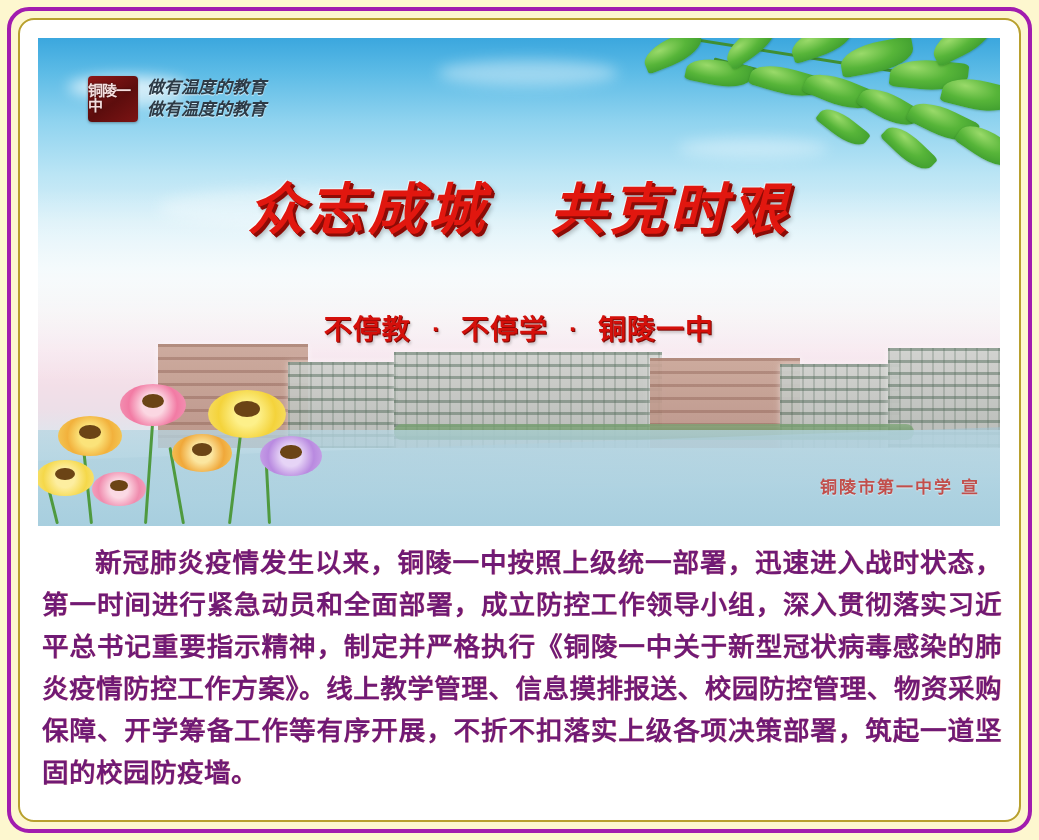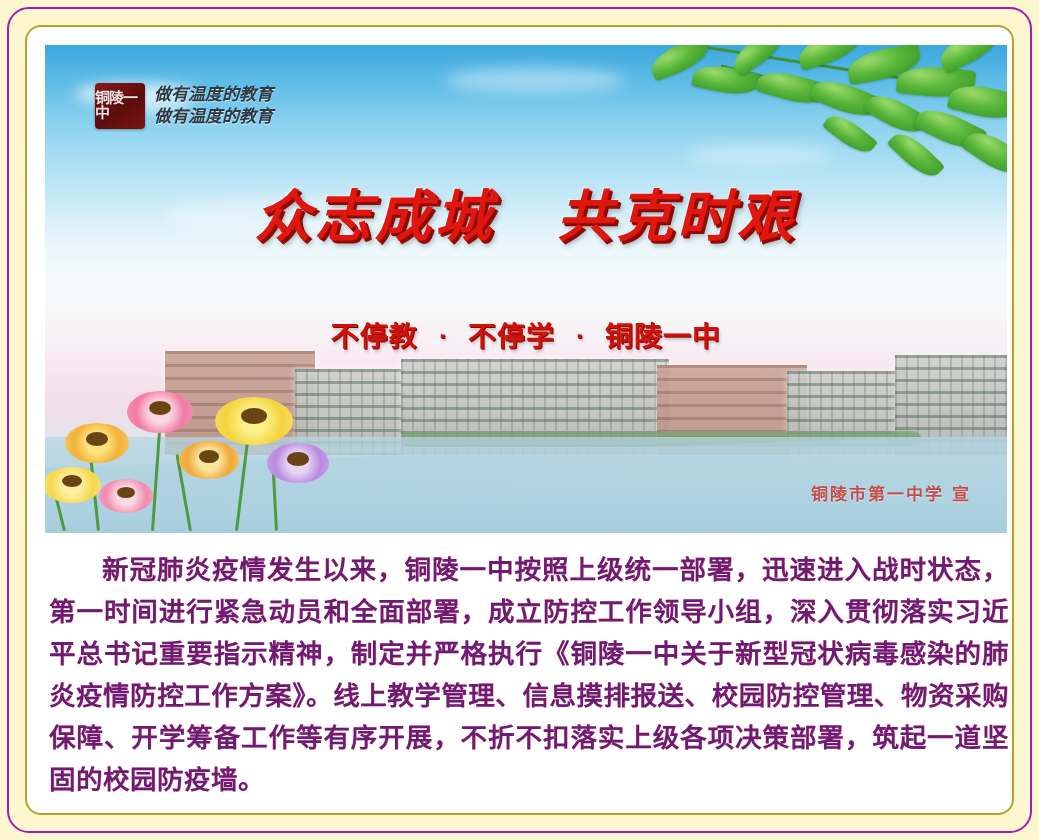--- a/index.html
+++ b/index.html
@@ -23,24 +23,24 @@
     height: 840px;
     box-sizing: border-box;
     background: #fdf7cf;
     padding: 7px;
   }
   .frame-inner {
     position: relative;
     width: 100%;
     height: 100%;
     box-sizing: border-box;
-    border: 2px solid #a21caf;
+    border: 4px solid #a21caf;
     border-radius: 22px;
     background: #fdf7cf;
-    padding: 16px;
+    padding: 7px;
   }
   .page-sheet {
     position: relative;
     width: 100%;
     height: 100%;
     box-sizing: border-box;
     background: #ffffff;
     border: 2px solid #b8a02e;
     border-radius: 16px;
     overflow: hidden;
@@ -236,21 +236,21 @@
     color: #d4100b;
     font-size: 28px;
     letter-spacing: 1px;
     line-height: 1;
     text-shadow: 1px 1px 0 #7d0a06, 2px 3px 3px rgba(0,0,0,.22);
   }
   .tagline .dot { margin: 0 10px; font-size: 20px; vertical-align: 3px;}
 
   .credit {
     position: absolute;
-    right: 36px;
+    right: 20px;
     bottom: 28px;
     color: #c6322b;
     font-family: "DejaVu Sans", sans-serif;
     font-weight: bold;
     font-size: 17px;
     letter-spacing: 2px;
     opacity: .82;
     text-shadow: 0 1px 1px rgba(255,255,255,.65);
   }
 

